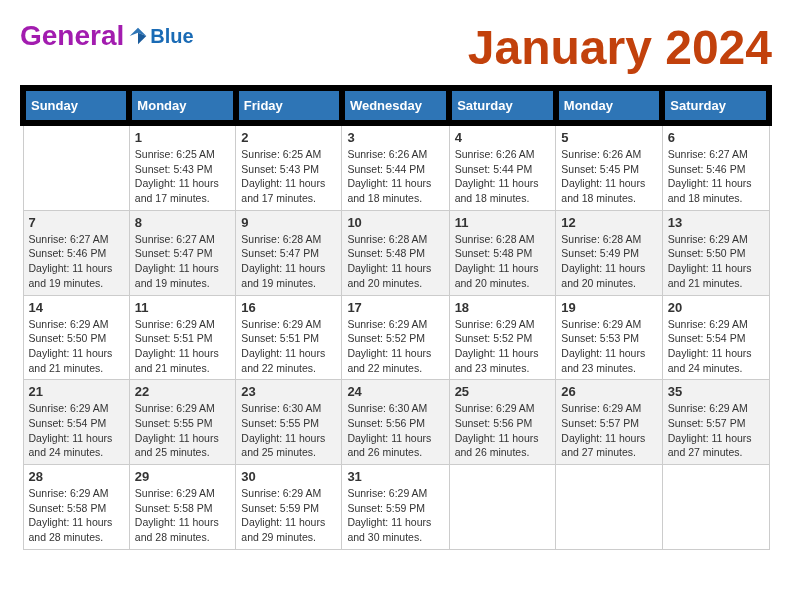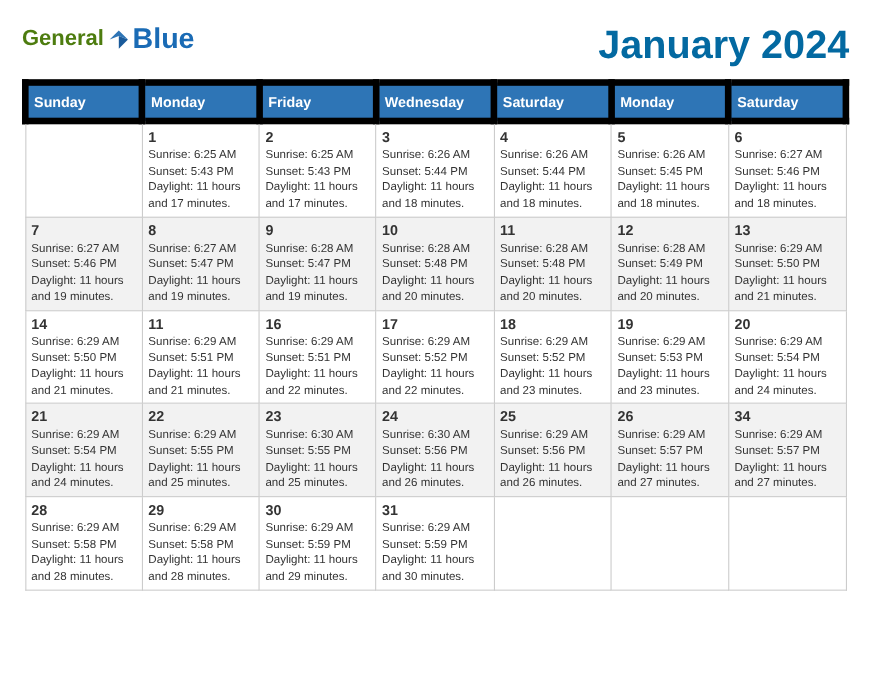--- a/index.html
+++ b/index.html
@@ -20,41 +20,41 @@
       display: flex;
       flex-direction: column;
       align-items: flex-start;
     }
     .logo-text {
       display: flex;
       align-items: center;
       gap: 2px;
     }
     .logo-general {
+      font-size: 28px;
+      font-weight: bold;
+      color: #a21caf;
+    }
+    .logo-blue {
       font-size: 20px;
-      font-weight: bold;
-      color: #4d7c0f;
-    }
-    .logo-blue {
-      font-size: 26px;
       font-weight: bold;
       color: #1a6bb5;
     }
     .logo-icon {
       width: 20px;
       height: 20px;
       margin-left: 2px;
     }
     .title-area {
       text-align: right;
     }
     .month-title {
-      font-size: 36px;
-      font-weight: bold;
-      color: #0369a1;
+      font-size: 48px;
+      font-weight: bold;
+      color: #c2410c;
     }
     .location {
       font-size: 16px;
       color: #555;
     }
     table {
       width: 100%;
       border-collapse: collapse;
       font-size: 11px;
     }
@@ -230,21 +230,21 @@
         </td>
         <td>
           <div class="day-number">25</div>
           <div class="day-info">Sunrise: 6:29 AM<br>Sunset: 5:56 PM<br>Daylight: 11 hours and 26 minutes.</div>
         </td>
         <td>
           <div class="day-number">26</div>
           <div class="day-info">Sunrise: 6:29 AM<br>Sunset: 5:57 PM<br>Daylight: 11 hours and 27 minutes.</div>
         </td>
         <td>
-          <div class="day-number">34</div>
+          <div class="day-number">35</div>
           <div class="day-info">Sunrise: 6:29 AM<br>Sunset: 5:57 PM<br>Daylight: 11 hours and 27 minutes.</div>
         </td>
       </tr>
       <tr>
         <td>
           <div class="day-number">28</div>
           <div class="day-info">Sunrise: 6:29 AM<br>Sunset: 5:58 PM<br>Daylight: 11 hours and 28 minutes.</div>
         </td>
         <td>
           <div class="day-number">29</div>

